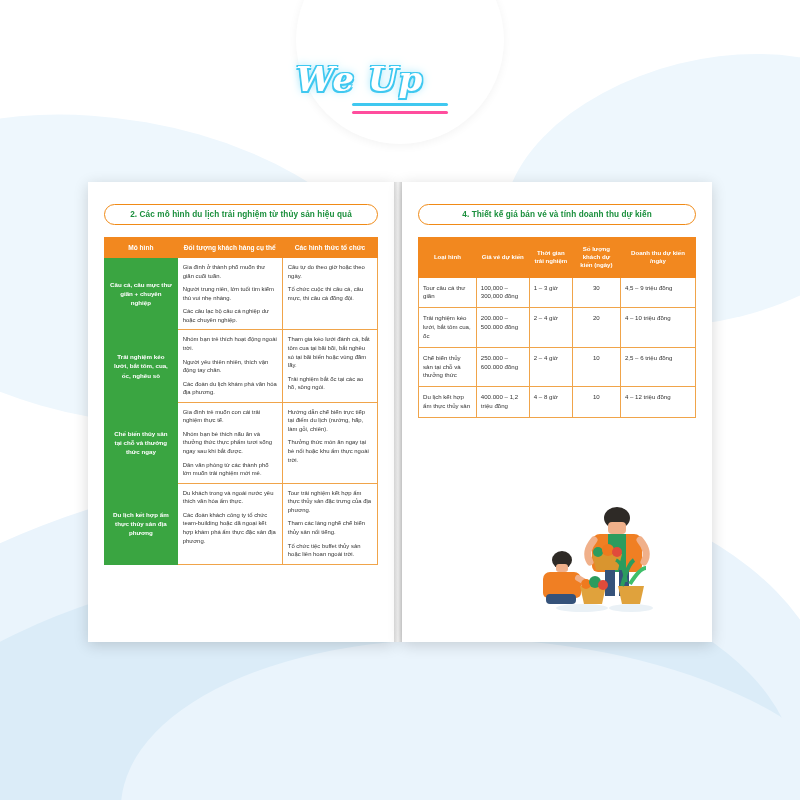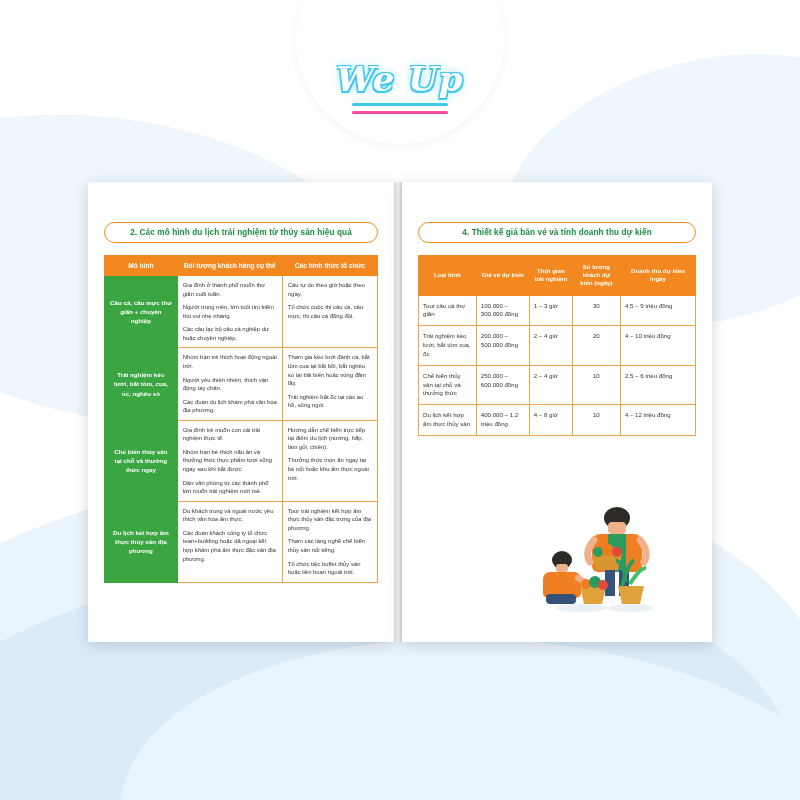--- a/index.html
+++ b/index.html
@@ -16,21 +16,21 @@
   .w3{width:760px;height:380px;left:120px;top:640px;background:#eaf4fc;transform:rotate(4deg);}
   .w4{width:560px;height:300px;left:-160px;top:120px;background:#eef7fd;transform:rotate(10deg);}
   .w5{width:420px;height:260px;right:-120px;top:60px;background:#eef7fd;transform:rotate(-14deg);}
 
   
   .logo-badge{
     position:absolute;left:296px;top:-64px;width:208px;height:208px;border-radius:50%;
     background:#ffffff;display:flex;align-items:flex-end;justify-content:center;
     box-shadow:0 2px 10px rgba(0,0,0,.05);
   }
-  .logo-inner{width:100%;text-align:center;padding-bottom:30px;margin-top:8px;}
+  .logo-inner{width:100%;text-align:left;padding-bottom:30px;margin-top:8px;}
   .logo-text{
     font-family:"DejaVu Serif", serif;
     font-style:italic;font-weight:bold;font-size:34px;color:#ffffff;
     letter-spacing:1px;line-height:1;
     text-shadow:
       -1.5px -1.5px 0 #3fc8f0, 1.5px -1.5px 0 #3fc8f0,
       -1.5px 1.5px 0 #3fc8f0, 1.5px 1.5px 0 #3fc8f0,
       0 0 10px #7fdcf7;
   }
   .logo-rule{height:3px;margin:7px auto 0;border-radius:2px;}
@@ -45,21 +45,21 @@
   .spine{position:absolute;left:306px;top:0;width:8px;height:460px;
     background:linear-gradient(to right,#d9d9d9,#f4f4f4,#d4d4d4);}
 
   .page-inner{padding:22px 16px 0 16px;}
 
   
   .sec-head{
     border:1.6px solid #f08a16;border-radius:13px;
     color:#1a8f3c;font-weight:bold;font-size:8.2px;
     padding:5px 6px;text-align:center;margin-bottom:12px;
-    background:#fff;letter-spacing:.1px;margin-top:18px;
+    background:#fff;letter-spacing:.1px;
   }
 
   
   table{border-collapse:collapse;width:100%;table-layout:fixed;}
   .t-left td,.t-left th{border:1px solid #f0a44a;vertical-align:top;}
   .t-left th{
     background:#f2881f;color:#fff;font-size:6.6px;font-weight:bold;
     padding:6px 4px;text-align:center;vertical-align:middle;border-color:#f2881f;
   }
   .t-left td{padding:5px 5px;font-size:5.9px;line-height:1.45;color:#333;}

